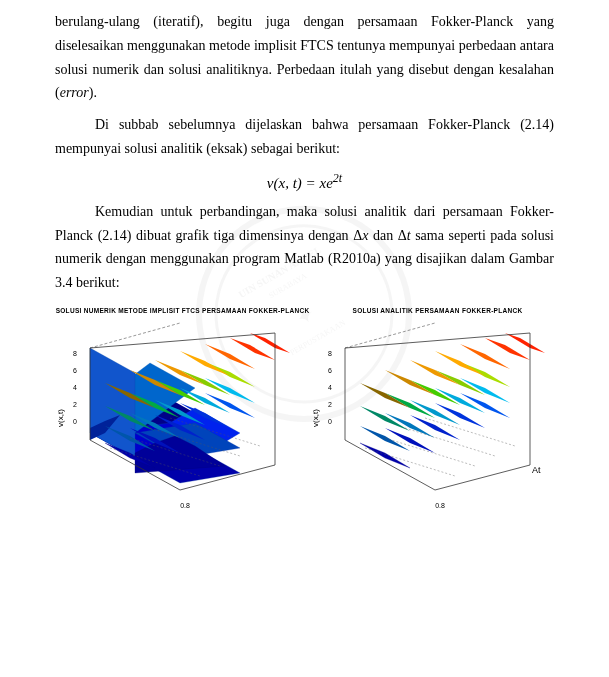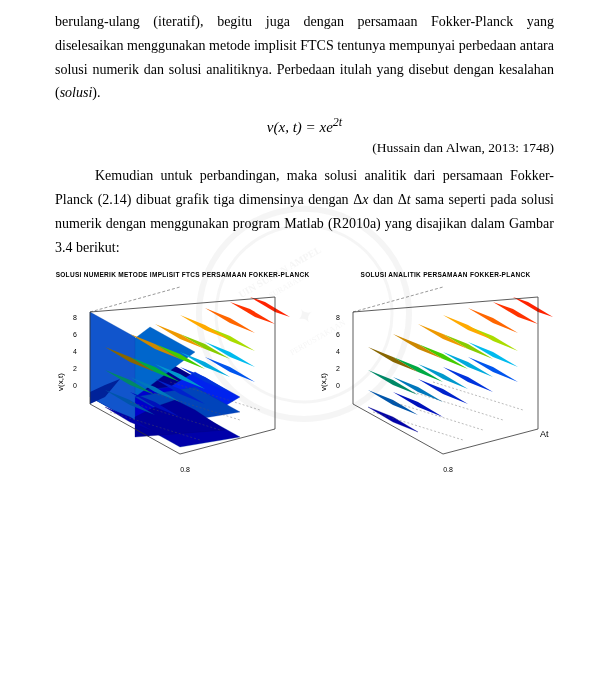--- a/index.html
+++ b/index.html
@@ -59,21 +59,20 @@
     .content {
       position: relative;
       z-index: 1;
     }
 
     .graphs-container {
       display: flex;
       flex-direction: row;
       justify-content: space-between;
       margin-top: 12px;
-      gap: 8px;
     }
 
     .graph-box {
       flex: 1;
       display: flex;
       flex-direction: column;
       align-items: center;
     }
 
     .graph-title {
@@ -114,33 +113,33 @@
       <text x="115" y="85" text-anchor="middle" font-size="8" font-family="serif" fill="#888">SURABAYA</text>
       <text x="115" y="145" text-anchor="middle" font-size="8" font-family="serif" fill="#888">PERPUSTAKAAN</text>
 
       <text x="115" y="125" text-anchor="middle" font-size="22" font-family="serif" fill="#888">✦</text>
     </svg>
   </div>
 
   <div class="content">
 
     <div class="paragraph">
-      <span>berulang-ulang (iteratif), begitu juga dengan persamaan Fokker-Planck yang diselesaikan menggunakan metode implisit FTCS tentunya mempunyai perbedaan antara solusi numerik dan solusi analitiknya. Perbedaan itulah yang disebut dengan kesalahan (</span><span style="font-style:italic;">solusi</span><span>).</span>
-    </div>
-
+      <span>berulang-ulang (iteratif), begitu juga dengan persamaan Fokker-Planck yang diselesaikan menggunakan metode implisit FTCS tentunya mempunyai perbedaan antara solusi numerik dan solusi analitiknya. Perbedaan itulah yang disebut dengan kesalahan (</span><span style="font-style:italic;">error</span><span>).</span>
+    </div>
+
+    <div class="indent-paragraph">
+      <span>Di subbab sebelumnya dijelaskan bahwa persamaan Fokker-Planck (2.14) mempunyai solusi analitik (eksak) sebagai berikut:</span>
+    </div>
 
     <div class="formula-line">
       <span class="formula-display">
         <i>v</i>(<i>x</i>, <i>t</i>) = <i>xe</i><sup>2t</sup>
       </span>
     </div>
 
-    <div class="citation-line">
-      <span>(Hussain dan Alwan, 2013: 1748)</span>
-    </div>
 
     <div class="indent-paragraph">
       <span>Kemudian untuk perbandingan, maka solusi analitik dari persamaan Fokker-Planck (2.14) dibuat grafik tiga dimensinya dengan Δ<i>x</i> dan Δ<i>t</i> sama seperti pada solusi numerik dengan menggunakan program Matlab (R2010a) yang disajikan dalam Gambar 3.4 berikut:</span>
     </div>
 
     <div class="graphs-container">
 
       <div class="graph-box">
         <div class="graph-title">SOLUSI NUMERIK METODE IMPLISIT FTCS PERSAMAAN FOKKER-PLANCK</div>
         <div class="graph-svg-container">

